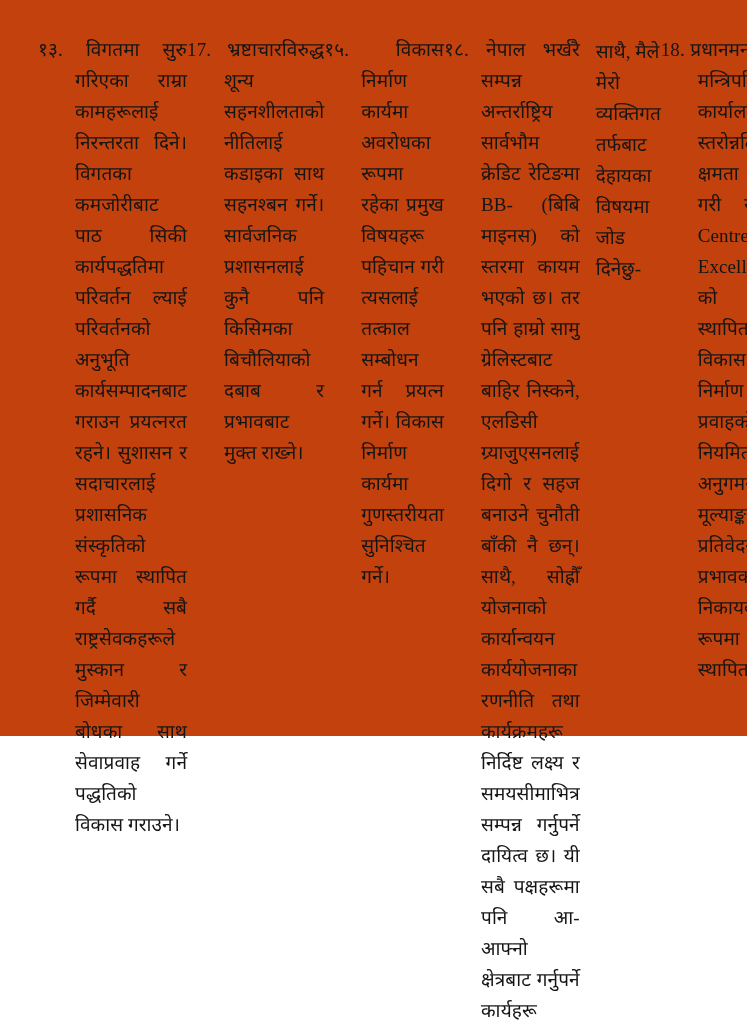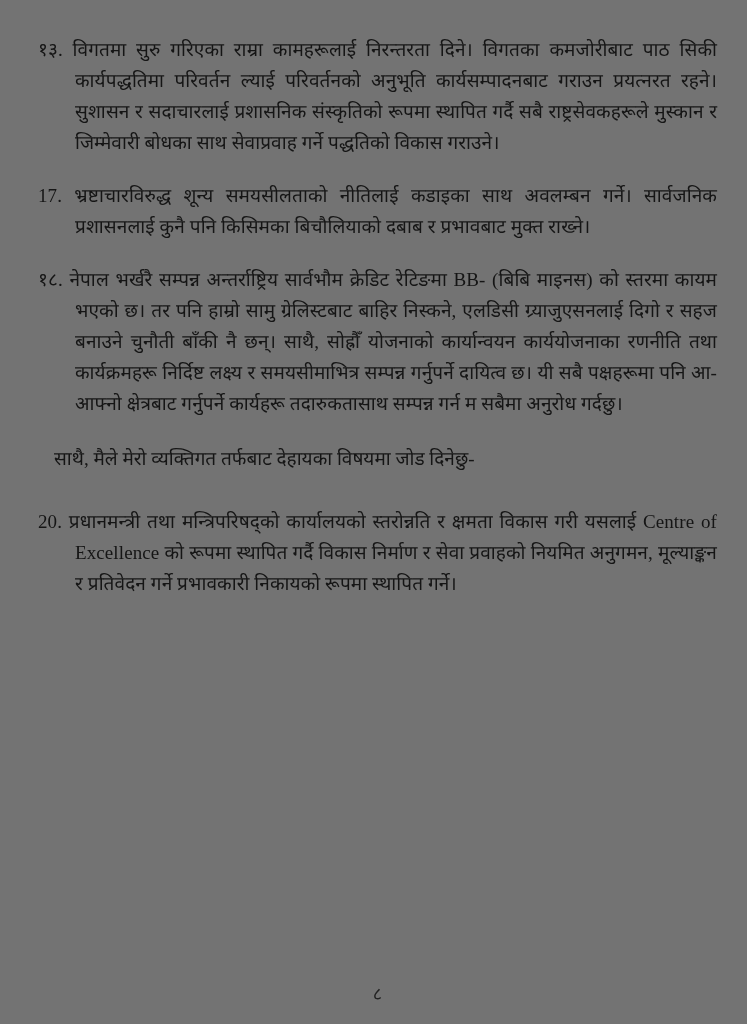--- a/index.html
+++ b/index.html
@@ -10,25 +10,24 @@
   body {
     width: 747px;
     height: 1024px;
     overflow: hidden;
     color: #151515;
     font-family: "Liberation Serif", "DejaVu Serif", serif;
   }
   .page {
     box-sizing: border-box;
     width: 747px;
-    height: 1024px;
+    height: 736px;
     padding: 34px 30px 0 38px;
-    background: #737373;
+    background: #c2410c;
     display: flex;
-    flex-direction: column;
   }
   .doc-item {
     font-size: 19px;
     line-height: 31px;
     text-align: justify;
     margin: 0 0 22px 37px;
     text-indent: -37px;
     letter-spacing: 0.1px;
   }
   .doc-item .num {
@@ -49,27 +48,28 @@
     color: #222222;
   }
 </style>
 </head>
 <body>
 
 <div class="page">
 
   <div class="doc-item"><span class="num">१३. </span><span>विगतमा सुरु गरिएका राम्रा कामहरूलाई निरन्तरता दिने।  विगतका कमजोरीबाट पाठ सिकी कार्यपद्धतिमा परिवर्तन ल्याई परिवर्तनको अनुभूति कार्यसम्पादनबाट गराउन प्रयत्नरत रहने।  सुशासन र सदाचारलाई प्रशासनिक संस्कृतिको रूपमा स्थापित गर्दै सबै राष्ट्रसेवकहरूले मुस्कान र जिम्मेवारी बोधका साथ सेवाप्रवाह गर्ने पद्धतिको विकास गराउने।</span></div>
 
-  <div class="doc-item"><span class="num">17. </span><span>भ्रष्टाचारविरुद्ध शून्य समयसीलताको नीतिलाई कडाइका साथ अवलम्बन गर्ने।  सार्वजनिक प्रशासनलाई कुनै पनि किसिमका बिचौलियाको दबाब र प्रभावबाट मुक्त राख्ने।</span></div>
+  <div class="doc-item"><span class="num">17. </span><span>भ्रष्टाचारविरुद्ध शून्य सहनशीलताको नीतिलाई कडाइका साथ सहनश्बन गर्ने।  सार्वजनिक प्रशासनलाई कुनै पनि किसिमका बिचौलियाको दबाब र प्रभावबाट मुक्त राख्ने।</span></div>
 
+  <div class="doc-item"><span class="num">१५. </span><span>विकास निर्माण कार्यमा अवरोधका रूपमा रहेका प्रमुख विषयहरू पहिचान गरी त्यसलाई तत्काल सम्बोधन गर्न प्रयत्न गर्ने।  विकास निर्माण कार्यमा गुणस्तरीयता सुनिश्चित गर्ने।</span></div>
 
 
 
   <div class="doc-item"><span class="num">१८. </span><span>नेपाल भर्खरै सम्पन्न अन्तर्राष्ट्रिय सार्वभौम क्रेडिट रेटिङमा BB- (बिबि माइनस) को स्तरमा कायम भएको छ।  तर पनि हाम्रो सामु ग्रेलिस्टबाट बाहिर निस्कने, एलडिसी ग्र्याजुएसनलाई दिगो र सहज बनाउने चुनौती बाँकी नै छन्।  साथै, सोह्रौँ योजनाको कार्यान्वयन कार्ययोजनाका रणनीति तथा कार्यक्रमहरू निर्दिष्ट लक्ष्य र समयसीमाभित्र सम्पन्न गर्नुपर्ने दायित्व छ।  यी सबै पक्षहरूमा पनि आ-आफ्नो क्षेत्रबाट गर्नुपर्ने कार्यहरू तदारुकतासाथ सम्पन्न गर्न म सबैमा अनुरोध गर्दछु।</span></div>
 
   <p class="interject">साथै, मैले मेरो व्यक्तिगत तर्फबाट देहायका विषयमा जोड दिनेछु-</p>
 
-  <div class="doc-item"><span class="num">20. </span><span>प्रधानमन्त्री तथा मन्त्रिपरिषद्को कार्यालयको स्तरोन्नति र क्षमता विकास गरी यसलाई Centre of Excellence को रूपमा स्थापित गर्दै विकास निर्माण र सेवा प्रवाहको नियमित अनुगमन, मूल्याङ्कन र प्रतिवेदन गर्ने प्रभावकारी निकायको रूपमा स्थापित गर्ने।</span></div>
+  <div class="doc-item"><span class="num">18. </span><span>प्रधानमन्त्री तथा मन्त्रिपरिषद्को कार्यालयको स्तरोन्नति र क्षमता विकास गरी यसलाई Centre of Excellence को रूपमा स्थापित गर्दै विकास निर्माण र सेवा प्रवाहको नियमित अनुगमन, मूल्याङ्कन र प्रतिवेदन गर्ने प्रभावकारी निकायको रूपमा स्थापित गर्ने।</span></div>
 
 
   <div class="pagenum">८</div>
 
 </div>
 
 </body></html>

